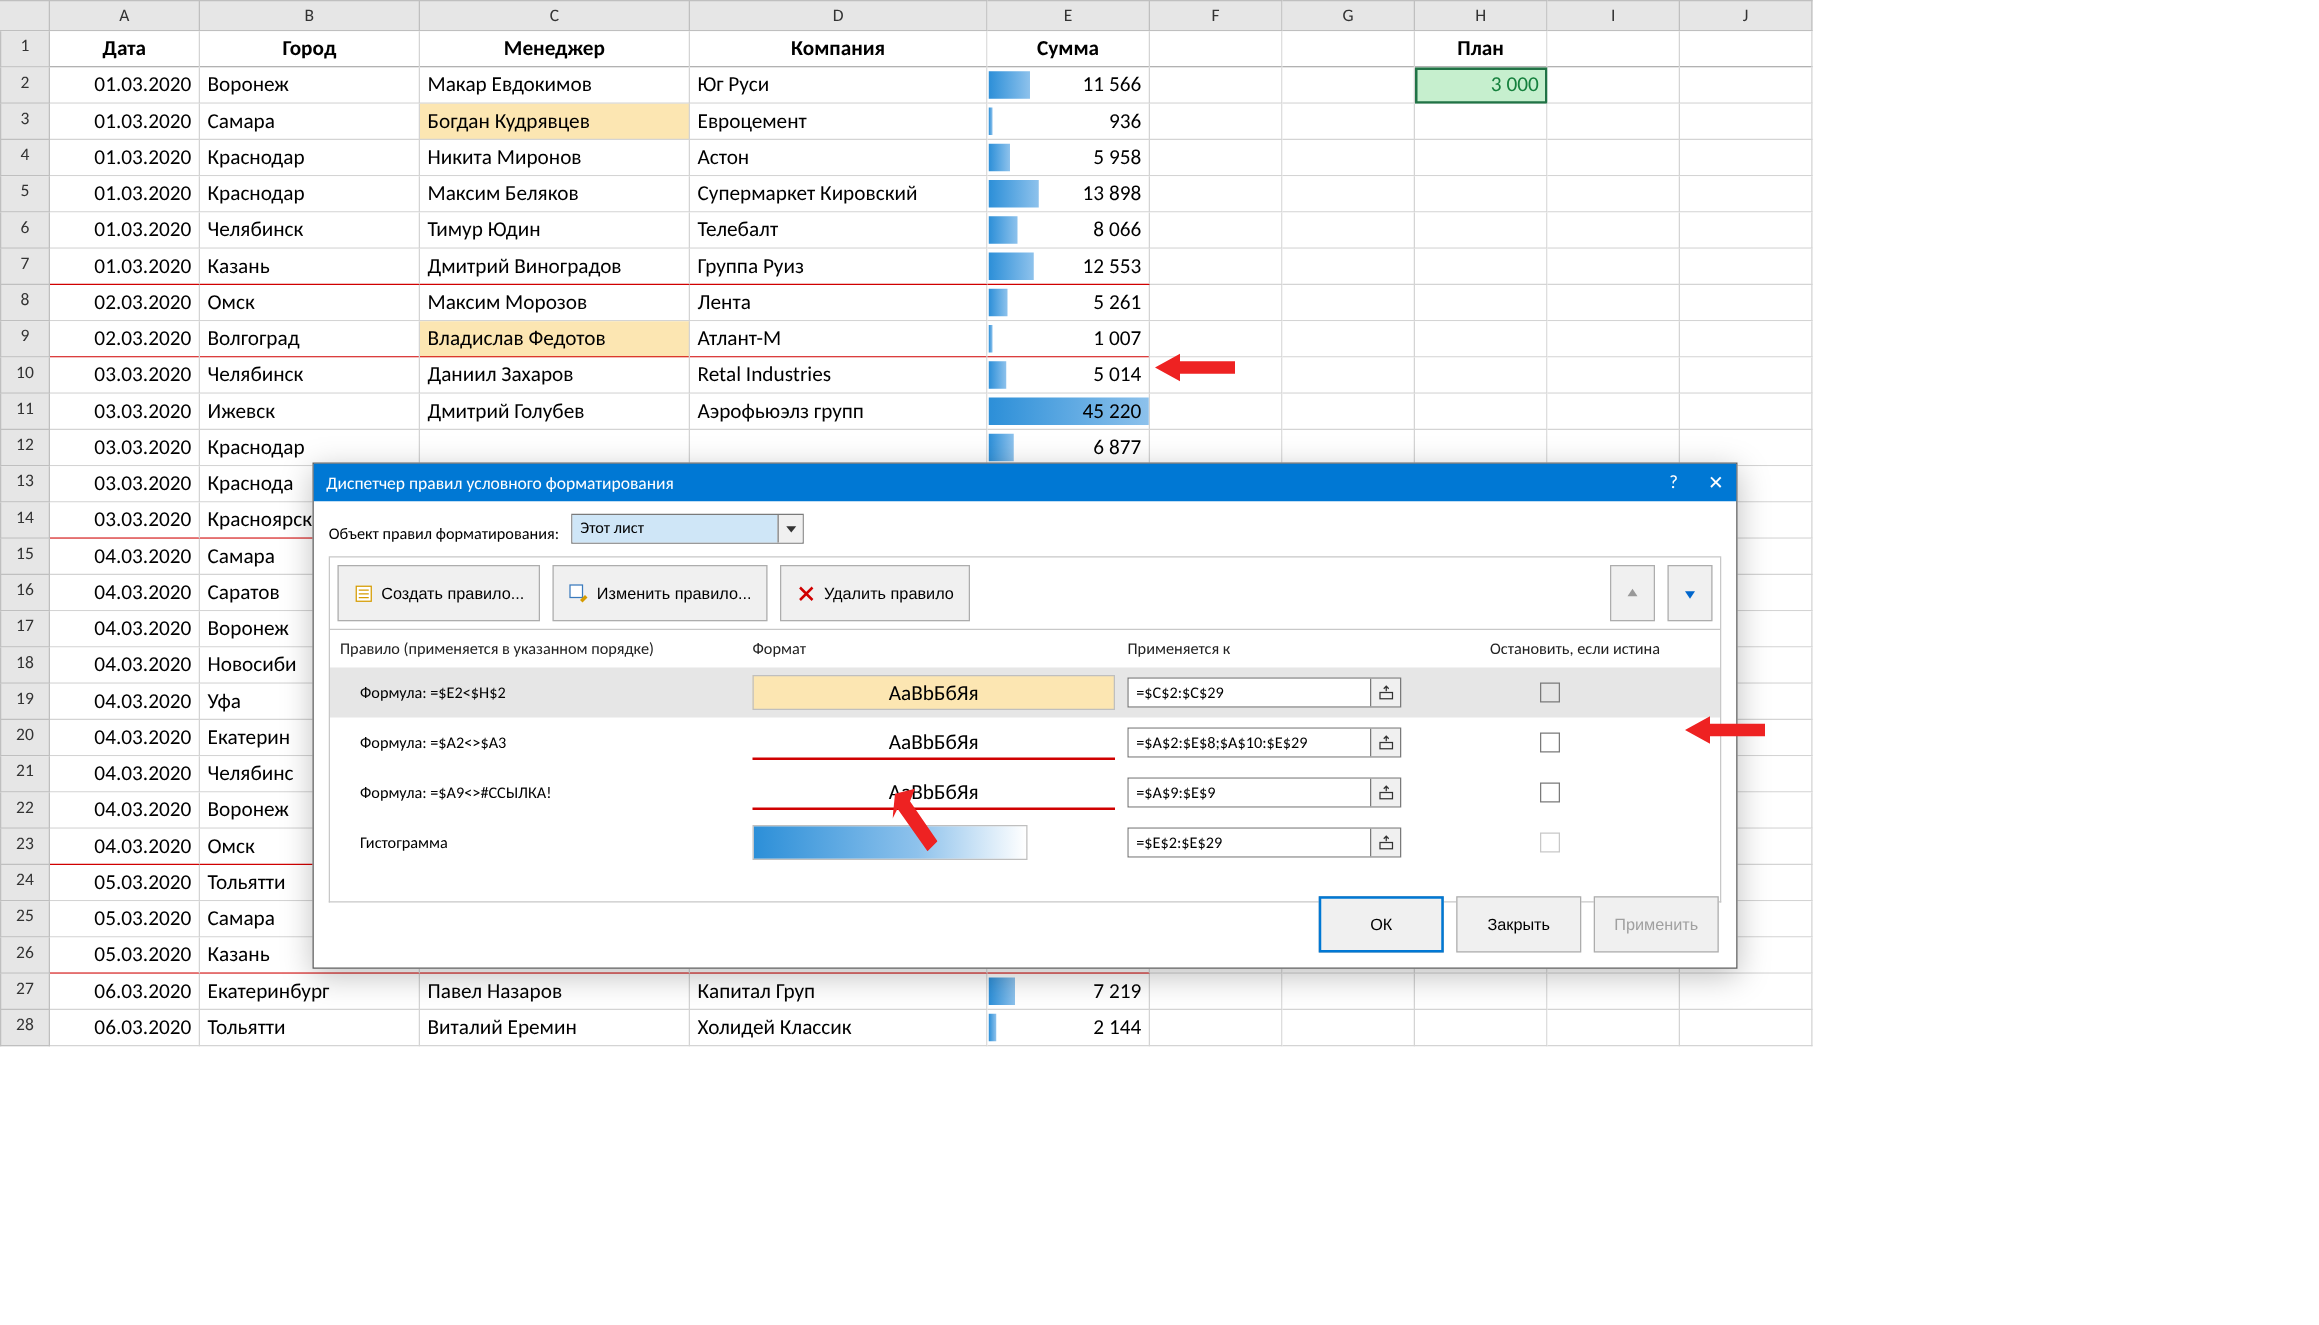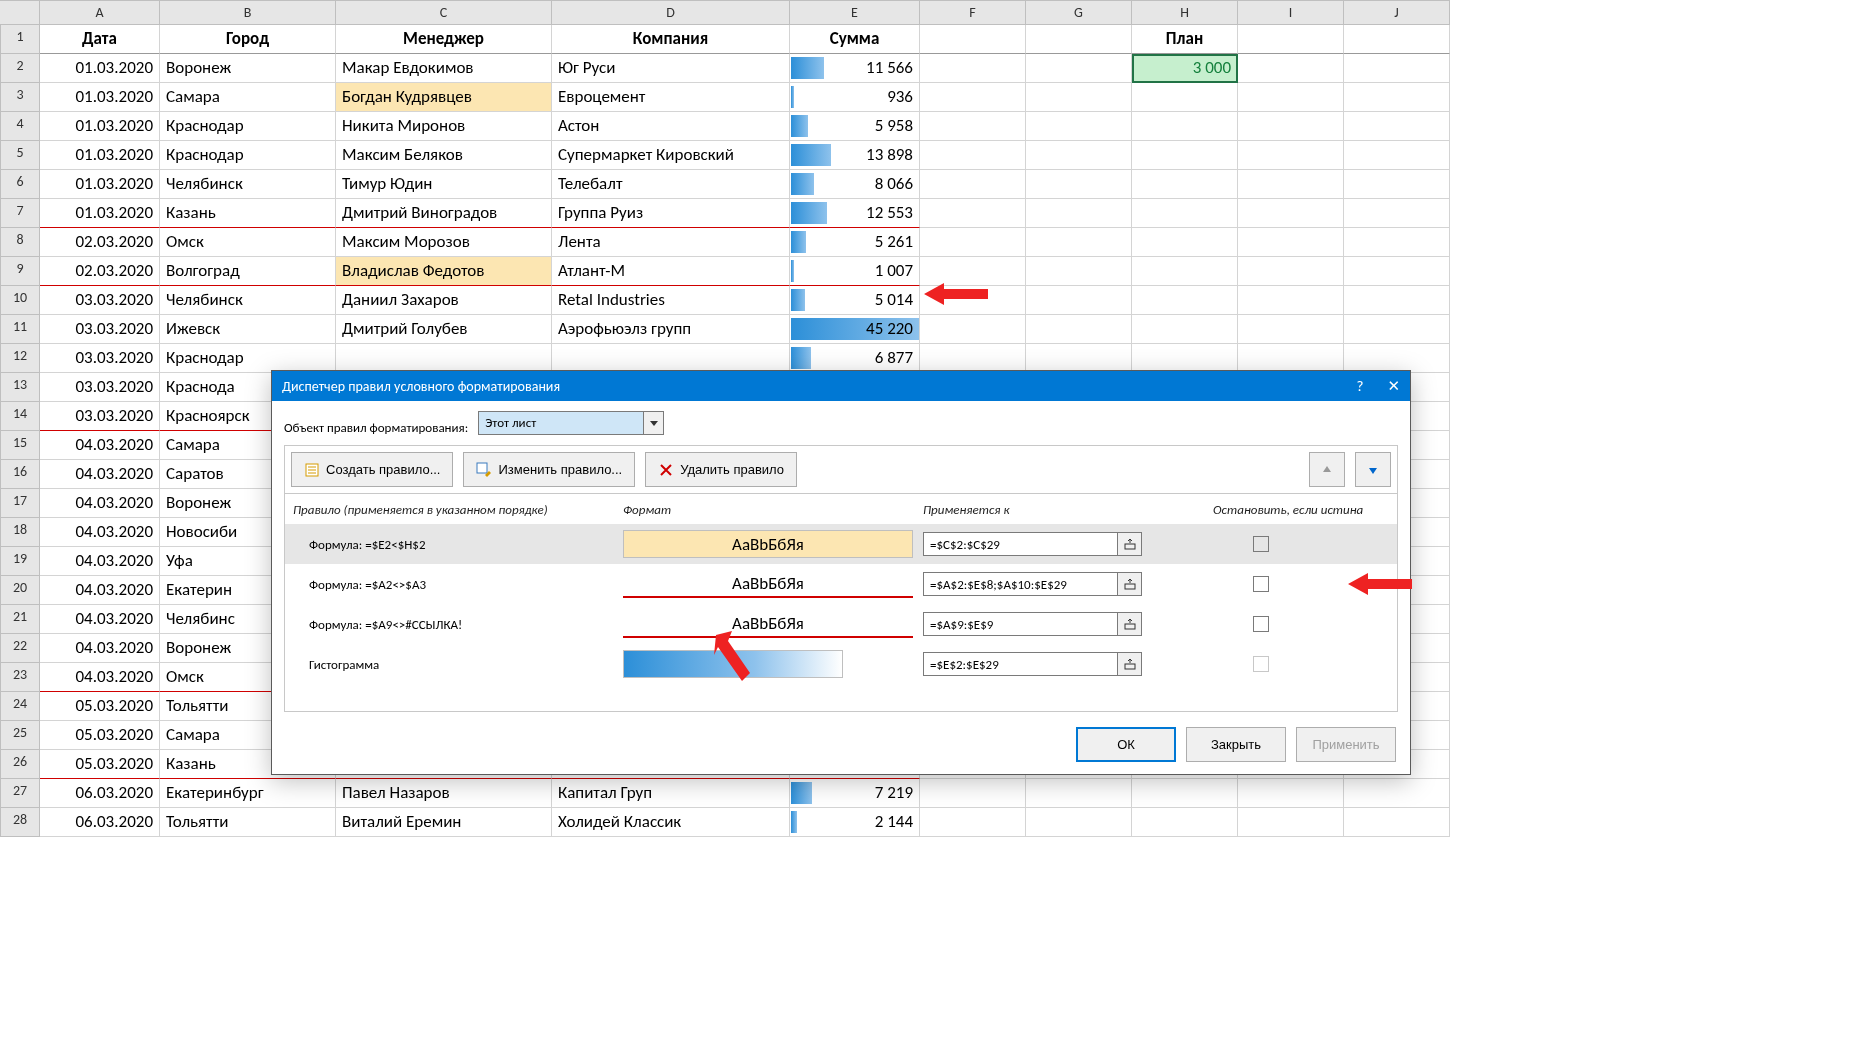--- a/index.html
+++ b/index.html
@@ -70,21 +70,20 @@
   
   .dialog {
     position: absolute;
     left: 250px;
     top: 370px;
     width: 1140px;
     height: 405px;
     background: #fff;
     border: 1px solid #5a5a5a;
     box-shadow: 0 6px 24px rgba(0,0,0,.25);
-    margin-left: 21px;
   }
   .titlebar {
     background: #0078d4;
     color: #fff;
     height: 30px;
     display: flex;
     align-items: center;
     padding: 0 10px;
     font-size: 14px;
     justify-content: space-between;
@@ -114,38 +113,38 @@
     gap: 10px;
     align-items: center;
     margin-bottom: 0;
   }
   .btn {
     border: 1px solid #adadad;
     background: #f0f0f0;
     padding: 4px 12px;
     font-size: 13px;
     display: inline-flex; align-items: center; gap: 6px;
-    height: 35px;
+    height: 45px;
     cursor: default;
   }
   .btn.sq { width: 36px; justify-content: center; padding: 0; }
   .btn .ic { width: 16px; height: 16px; display: inline-block; }
 
   .rules-box {
     border: 1px solid #c8c8c8;
     border-top: none;
     height: 218px;
     overflow: hidden;
   }
   .rules-hdr, .rule-row {
     display: grid;
     grid-template-columns: 330px 300px 290px 190px;
     align-items: center;
   }
-  .rules-hdr { height: 30px; padding: 0 8px; font-size: 13px; color: #222; font-style: italic; }
+  .rules-hdr { height: 30px; padding: 0 8px; font-size: 13px; color: #222; }
   .rule-row { height: 40px; padding: 0 8px; font-size: 13px; }
   .rule-row.sel { background: #e6e6e6; }
   .rule-row .rname { padding-left: 16px; }
   .rule-row .fmt {
     height: 28px; width: 290px; margin-right: 8px;
     display: flex; align-items: center; justify-content: center;
     font-size: 17px; font-family: Calibri, sans-serif;
   }
   .fmt.yellow { background: #fce6b2; border: 1px solid #bfbfbf; }
   .fmt.redline { border-bottom: 2px solid #d00000; }

